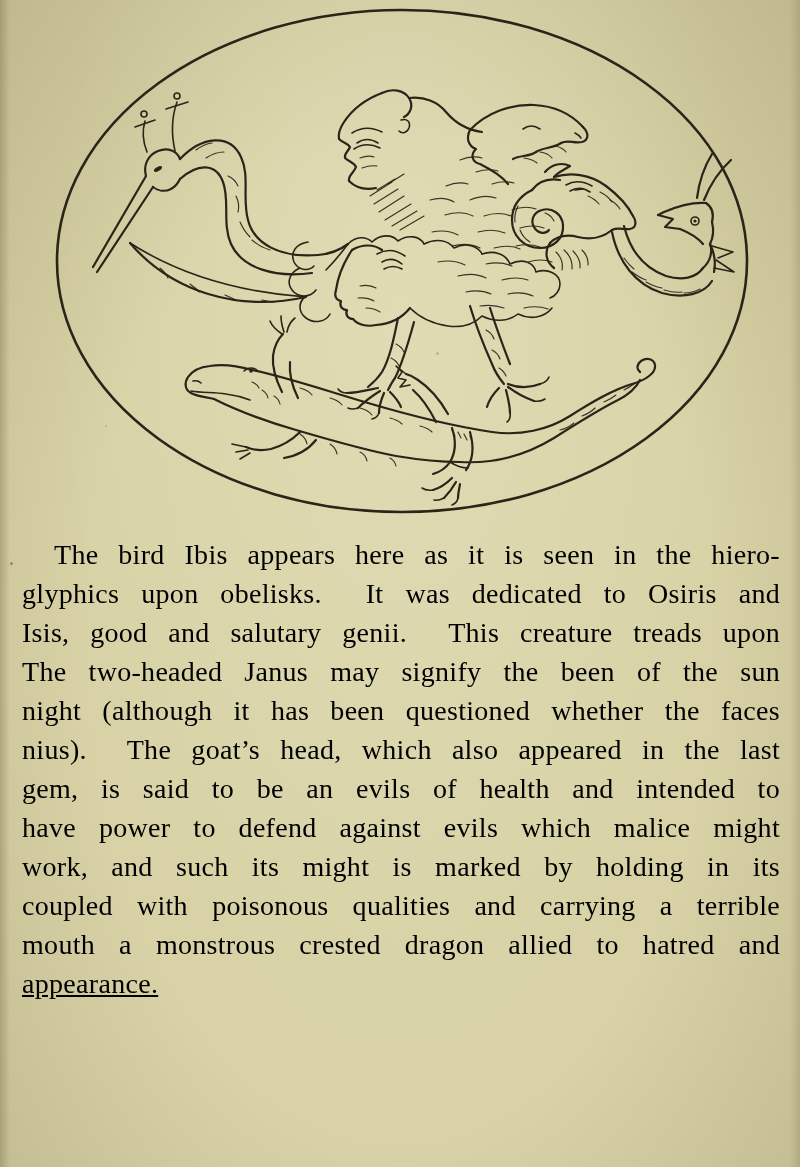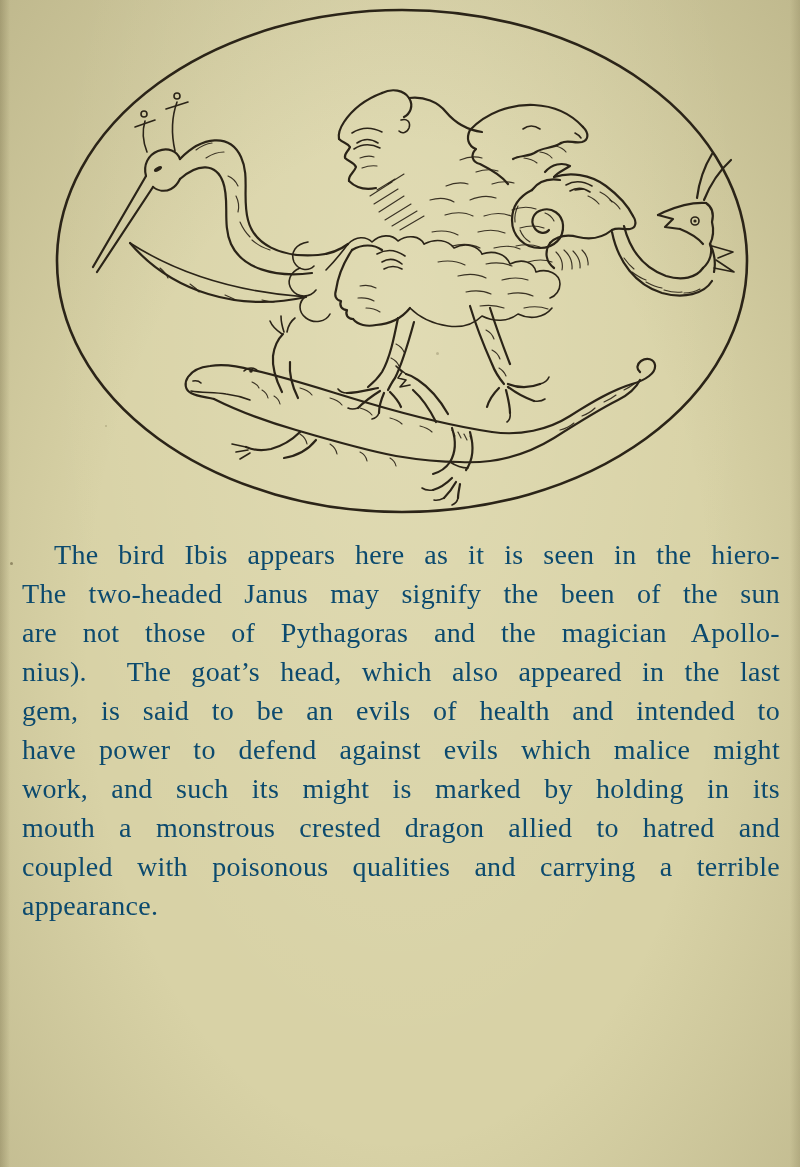--- a/index.html
+++ b/index.html
@@ -14,28 +14,28 @@
   }
   .figure-wrap{position:absolute;left:0;top:0;width:800px;height:530px;}
   svg{display:block;}
   .ink{stroke:#2b2418;fill:none;stroke-linecap:round;stroke-linejoin:round;}
   .w-main{stroke-width:2.2;}
   .w-thin{stroke-width:1.6;}
   .w-hatch{stroke-width:1.15;opacity:0.92;}
   .ink-fill{fill:#2b2418;stroke:none;}
   .text-block{
     position:absolute;left:22px;right:20px;top:535px;
-    color:#0c4a6e;font-size:28px;line-height:39px;letter-spacing:0.3px;
+    color:#000000;font-size:28px;line-height:39px;letter-spacing:0.3px;
   }
   .text-line{
     text-align:justify;text-align-last:justify;
     height:39px;overflow:hidden;word-spacing:1px;
   }
   .text-line:first-child{text-indent:32px;}
-  .text-line.last{text-align-last:left;}
+  .text-line.last{text-align-last:left;text-decoration:underline;}
   .speck{position:absolute;border-radius:50%;background:rgba(70,60,30,0.45);}
 </style>
 </head>
 <body>
 
 <div class="figure-wrap">
 <svg viewBox="0 0 800 530" width="800" height="530">
 
   <g>
     <ellipse class="ink" cx="402" cy="261" rx="345" ry="251" stroke-width="2.6"></ellipse>
@@ -291,26 +291,28 @@
           <path class="ink w-hatch" d="M 458,432 l 3,6"></path>
       <path class="ink w-hatch" d="M 464,434 l 3,6"></path>
           <path class="ink w-hatch" d="M 470,436 l 2,5"></path>
     </g>
   </g>
 </svg>
 </div>
 
 <div class="text-block">
     <div class="text-line">The bird Ibis appears here as it is seen in the hiero-</div>
+    <div class="text-line">glyphics upon obelisks.&nbsp; It was dedicated to Osiris and</div>
+    <div class="text-line">Isis, good and salutary genii.&nbsp; This creature treads upon</div>
     <div class="text-line">The two-headed Janus may signify the been of the sun</div>
-    <div class="text-line">are not those of Pythagoras and the magician Apollo-</div>
+    <div class="text-line">night (although it has been questioned whether the faces</div>
     <div class="text-line">nius).&nbsp; The goat’s head, which also appeared in the last</div>
     <div class="text-line">gem, is said to be an evils of health and intended to</div>
     <div class="text-line">have power to defend against evils which malice might</div>
     <div class="text-line">work, and such its might is marked by holding in its</div>
+    <div class="text-line">coupled with poisonous qualities and carrying a terrible</div>
     <div class="text-line">mouth a monstrous crested dragon allied to hatred and</div>
-    <div class="text-line">coupled with poisonous qualities and carrying a terrible</div>
     <div class="text-line last">appearance.</div>
   </div>
 
 <div class="speck" style="left:10px;top:562px;width:3px;height:3px;"></div>
 <div class="speck" style="left:436px;top:352px;width:3px;height:3px;opacity:.5;"></div>
 <div class="speck" style="left:105px;top:425px;width:2px;height:2px;opacity:.5;"></div>
 
 </body></html>

